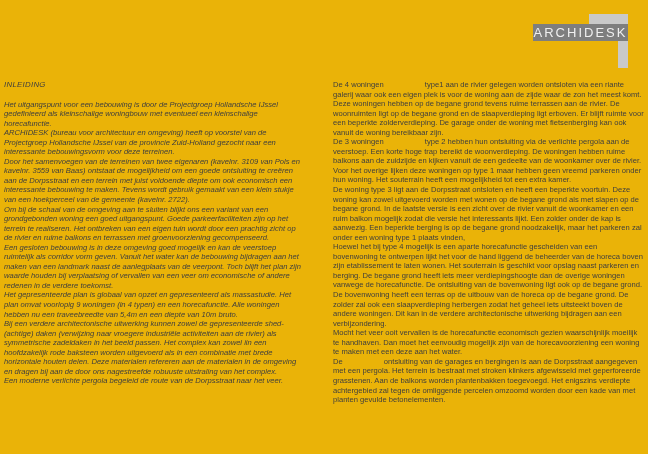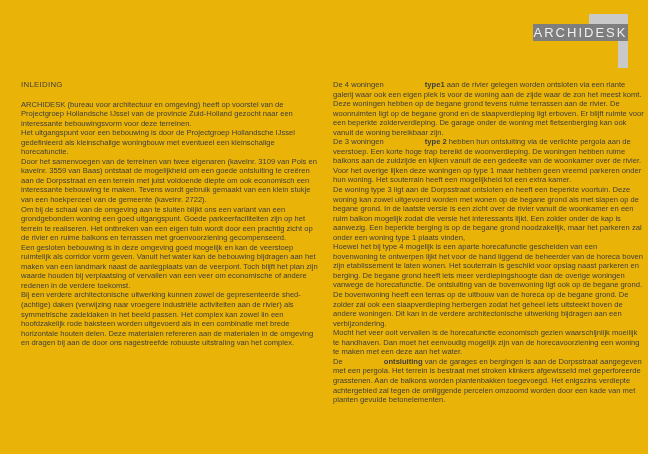--- a/index.html
+++ b/index.html
@@ -37,51 +37,53 @@
   }
 
   
   .col {
     position: absolute; top: 80px;
     color: #3e3e3e;
     font-size: 7.6px;
     line-height: 9.55px;
     text-align: left;
   }
-  .col-left  { left: 21px;  width: 300px; }
+  .col-left  { left: 4px;  width: 300px; font-style: italic; }
   .col-right { left: 333px; width: 311px; }
   .heading {
     font-size: 7.8px;
     font-weight: normal;
     letter-spacing: 0.3px;
     margin: 0 0 10px 0;
   }
   .para { margin: 0; }
-  .para .bold { font-weight: bold; padding-left: 39px; }
+  .para .bold { font-weight: normal; padding-left: 39px; }
 </style>
 </head>
 <body>
 
 <div class="page">
 
   <div class="logo-accent-h"></div>
   <div class="logo-accent-v"></div>
   <div class="logo-box">
     <span>ARCHIDESK</span>
   </div>
 
   <section class="col col-left">
     <h2 class="heading">INLEIDING</h2>
     <div>
+        <p class="para"><span>Het uitgangspunt voor een bebouwing is door de Projectgroep Hollandsche IJssel gedefinieerd als kleinschalige woningbouw met eventueel een kleinschalige horecafunctie.</span></p>
         <p class="para"><span>ARCHIDESK (bureau voor architectuur en omgeving) heeft op voorstel van de Projectgroep Hollandsche IJssel van de provincie Zuid-Holland gezocht naar een interessante bebouwingsvorm voor deze terreinen.</span></p>
-        <p class="para"><span>Het uitgangspunt voor een bebouwing is door de Projectgroep Hollandsche IJssel gedefinieerd als kleinschalige woningbouw met eventueel een kleinschalige horecafunctie.</span></p>
         <p class="para"><span>Door het samenvoegen van de terreinen van twee eigenaren (kavelnr. 3109 van Pols en kavelnr. 3559 van Baas) ontstaat de mogelijkheid om een goede ontsluiting te creëren aan de Dorpsstraat en een terrein met juist voldoende diepte om ook economisch een interessante bebouwing te maken. Tevens wordt gebruik gemaakt van een klein stukje van een hoekperceel van de gemeente (kavelnr. 2722).</span></p>
         <p class="para"><span>Om bij de schaal van de omgeving aan te sluiten blijkt ons een variant van een grondgebonden woning een goed uitgangspunt. Goede parkeerfaciliteiten zijn op het terrein te realiseren. Het ontbreken van een eigen tuin wordt door een prachtig zicht op de rivier en ruime balkons en terrassen met groenvoorziening gecompenseerd.</span></p>
         <p class="para"><span>Een gesloten bebouwing is in deze omgeving goed mogelijk en kan de veerstoep ruimtelijk als corridor vorm geven. Vanuit het water kan de bebouwing bijdragen aan het maken van een landmark naast de aanlegplaats van de veerpont. Toch blijft het plan zijn waarde houden bij verplaatsing of vervallen van een veer om economische of andere redenen in de verdere toekomst.</span></p>
+        <p class="para"><span>Het gepresenteerde plan is globaal van opzet en gepresenteerd als massastudie. Het plan omvat voorlopig 9 woningen (in 4 typen) en een horecafunctie. Alle woningen hebben nu een traveebreedte van 5,4m en een diepte van 10m bruto.</span></p>
         <p class="para"><span>Bij een verdere architectonische uitwerking kunnen zowel de gepresenteerde shed-(achtige) daken (verwijzing naar vroegere industriële activiteiten aan de rivier) als symmetrische zadeldaken in het beeld passen. Het complex kan zowel iin een hoofdzakelijk rode baksteen worden uitgevoerd als in een combinatie met brede horizontale houten delen. Deze materialen refereren aan de materialen in de omgeving en dragen bij aan de door ons nagestreefde robuuste uitstraling van het complex.</span></p>
+        <p class="para"><span>Een moderne verlichte pergola begeleid de route van de Dorpsstraat naar het veer.</span></p>
       </div>
   </section>
 
   <section class="col col-right">
     <div>
         <p class="para"><span>De 4 woningen </span><span class="bold">type1</span><span> aan de rivier gelegen worden ontsloten via een riante galerij waar ook een eigen plek is voor de woning aan de zijde waar de zon het meest komt. Deze woningen hebben op de begane grond tevens ruime terrassen aan de rivier. De woonruimten ligt op de begane grond en de slaapverdieping ligt erboven. Er blijft ruimte voor een beperkte zolderverdieping. De garage onder de woning met fietsenberging kan ook vanuit de woning bereikbaar zijn.</span></p>
         <p class="para"><span>De 3 woningen </span><span class="bold">type 2</span><span> hebben hun ontsluiting via de verlichte pergola aan de veerstoep. Een korte hoge trap bereikt de woonverdieping. De woningen hebben ruime balkons aan de zuidzijde en kijken vanuit de een gedeelte van de woonkamer over de rivier. Voor het overige lijken deze woningen op type 1 maar hebben geen vreemd parkeren onder hun woning. Het souterrain heeft een mogelijkheid tot een extra kamer.</span></p>
         <p class="para"><span>De woning type 3 ligt aan de Dorpsstraat ontsloten en heeft een beperkte voortuin. Deze woning kan zowel uitgevoerd worden met wonen op de begane grond als met slapen op de begane grond. In de laatste versie is een zicht over de rivier vanuit de woonkamer en een ruim balkon mogelijk zodat die versie het interessants lijkt. Een zolder onder de kap is aanwezig. Een beperkte berging is op de begane grond noodzakelijk, maar het parkeren zal onder een woning type 1 plaats vinden,</span></p>
         <p class="para"><span>Hoewel het bij type 4 mogelijk is een aparte horecafunctie gescheiden van een bovenwoning te ontwerpen lijkt het voor de hand liggend de beheerder van de horeca boven zijn etablissement te laten wonen. Het souterrain is geschikt voor opslag naast parkeren en berging. De begane grond heeft iets meer verdiepingshoogte dan de overige woningen vanwege de horecafunctie. De ontsluiting van de bovenwoning ligt ook op de begane grond. De bovenwoning heeft een terras op de uitbouw van de horeca op de begane grond. De zolder zal ook een slaapverdieping herbergen zodat het geheel iets uitsteekt boven de andere woningen. Dit kan in de verdere architectonische uitwerking bijdragen aan een verbijzondering.</span></p>
         <p class="para"><span>Mocht het veer ooit vervallen is de horecafunctie economisch gezien waarschijnlijk moeilijk te handhaven. Dan moet het eenvoudig mogelijk zijn van de horecavoorziening een woning te maken met een deze aan het water.</span></p>

